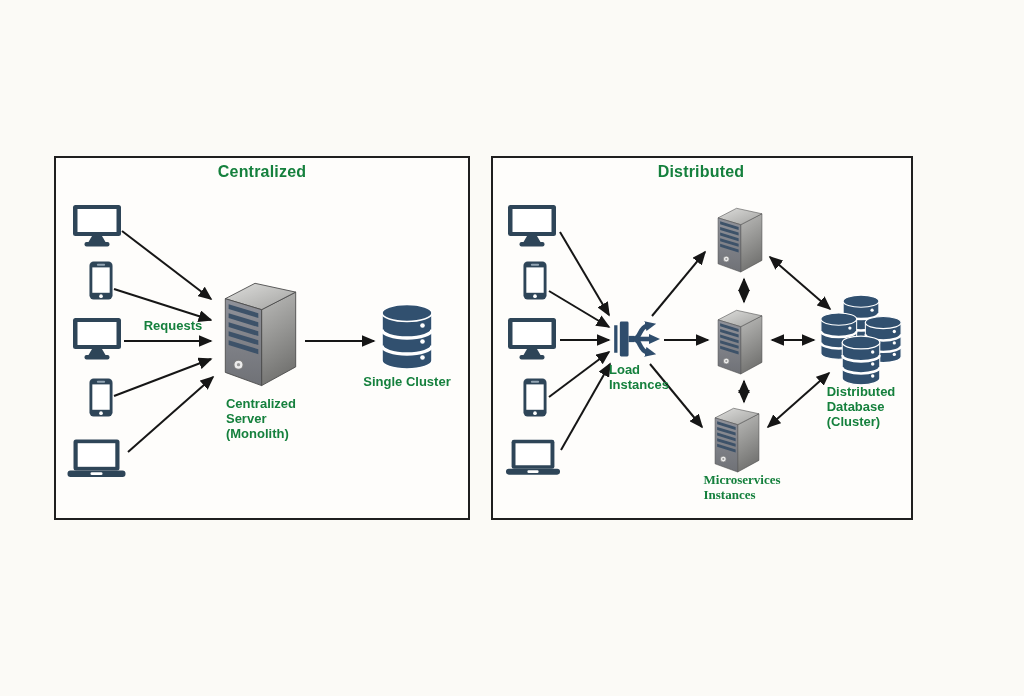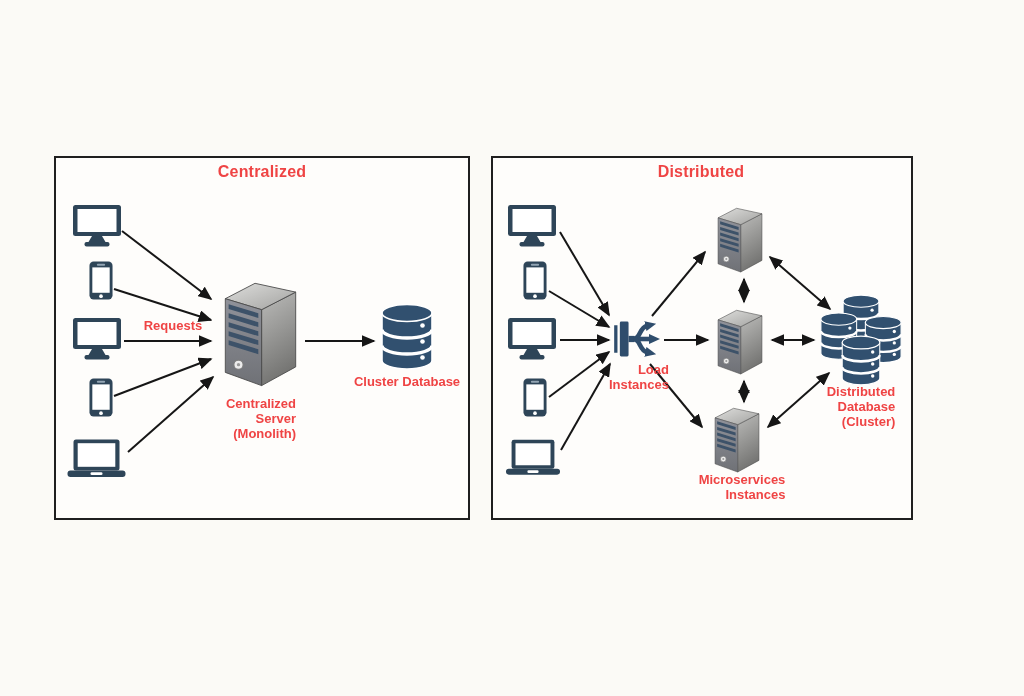--- a/index.html
+++ b/index.html
@@ -5,22 +5,22 @@
   :root{
     --c-device:#2e4558; --c-database:#31506f; --c-loadbalancer:#2f4d6c;
     --c-stripe:#3d5269; --c-arrow:#161616; --c-border:#1f1f1f;
     --c-background:#fbfaf6; --c-panel:#fefdfb;
   }
   html,body{margin:0;padding:0;}
   body{background:var(--c-background);font-family:"Liberation Sans",sans-serif;}
   .stage{position:relative;width:1024px;height:696px;background:var(--c-background);overflow:hidden;}
   .stage svg{position:absolute;left:0;top:0;}
   .lbl{
-    position:absolute;transform:translateX(-50%);text-align:right;
-    font-weight:bold;color:#ef4444;white-space:pre-line;line-height:1.14;
+    position:absolute;transform:translateX(-50%);text-align:left;
+    font-weight:bold;color:#15803d;white-space:pre-line;line-height:1.14;
     font-family:"Liberation Sans",sans-serif;
   }
   .title{font-size:16px;letter-spacing:.2px;}
   .cap{font-size:13px;}
 </style>
 </head>
 <body>
 
 <div class="stage">
 
@@ -170,23 +170,23 @@
   </g>
 </svg>
 
 <div class="lbl title" style="left:262px;top:163px;">Centralized</div>
 <div class="lbl title" style="left:701px;top:163px;">Distributed</div>
 
 <div class="lbl cap" style="left:167px;top:319px;padding-left:12px;">Requests</div>
 <div class="lbl cap" style="left:261px;top:397px;">Centralized
 Server
 (Monolith)</div>
-<div class="lbl cap" style="left:407px;top:375px;">Cluster Database</div>
+<div class="lbl cap" style="left:407px;top:375px;">Single Cluster</div>
 
 <div class="lbl cap" style="left:639px;top:363px;">Load
 Instances</div>
-<div class="lbl cap" style="left:742px;top:473px;">Microservices
+<div class="lbl cap" style="left:742px;top:473px;font-family:Liberation Serif, serif;">Microservices
 Instances</div>
 <div class="lbl cap" style="left:861px;top:385px;">Distributed
 Database
 (Cluster)</div>
 
 </div>
 
 </body></html>

